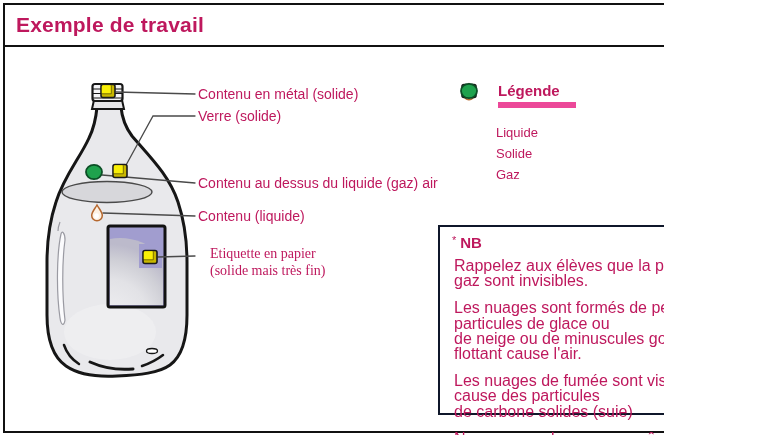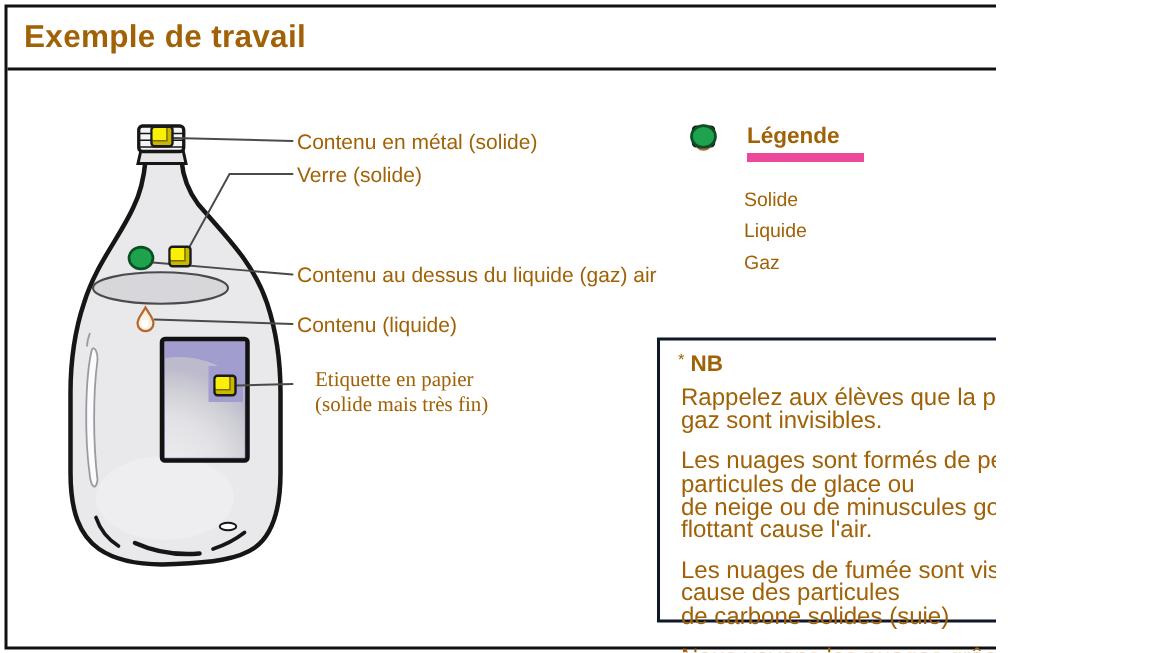--- a/index.html
+++ b/index.html
@@ -1,18 +1,18 @@
 <!DOCTYPE html>
 <html><head>
 <meta charset="utf-8">
 <style>
   html,body{margin:0;padding:0;background:#fff;}
   .root{
     position:relative;width:664px;height:435px;background:#fff;
-    font-family:"Liberation Sans", sans-serif;color:#a16207;overflow:hidden;
+    font-family:"Liberation Sans", sans-serif;color:#be185d;overflow:hidden;
   }
   .frame{position:absolute;left:3px;top:3px;width:770px;height:426px;border:2px solid #111;}
   .header{position:absolute;left:5px;top:5px;width:770px;height:40px;border-bottom:2px solid #111;}
   .title{position:absolute;left:11px;top:8px;font-size:21px;font-weight:bold;letter-spacing:.2px;}
   .diagram-label{position:absolute;font-size:14px;line-height:17px;white-space:pre-line;}
   .lbl-bouchon{left:198px;top:86px;}
   .lbl-verre{left:198px;top:108px;}
   .lbl-gaz{left:198px;top:175px;}
   .lbl-liquide{left:198px;top:208px;}
   .lbl-etiquette{left:210px;top:245px;font-family:Liberation Serif, serif;}
@@ -115,33 +115,33 @@
   <div class="diagram-label lbl-verre">Verre (solide)</div>
   <div class="diagram-label lbl-liquide">Contenu (liquide)</div>
   <div class="diagram-label lbl-etiquette">Etiquette en papier
 (solide mais très fin)</div>
 
   <div class="legend">
     <div class="legend-title">Légende</div>
     <div class="legend-items">
       <div class="legend-row">
         <span class="ic">
+          <svg width="18" height="20" viewBox="-9 -10 18 20">
+              <use href="#drop-sym"></use>
+            </svg>
+        </span>
+        <span class="txt">Liquide</span>
+      </div>
+      <div class="legend-row">
+        <span class="ic">
           <svg width="18" height="18" viewBox="-9 -9 18 18">
               <use href="#cube-sym"></use>
             </svg>
         </span>
         <span class="txt">Solide</span>
-      </div>
-      <div class="legend-row">
-        <span class="ic">
-          <svg width="18" height="20" viewBox="-9 -10 18 20">
-              <use href="#drop-sym"></use>
-            </svg>
-        </span>
-        <span class="txt">Liquide</span>
       </div>
       <div class="legend-row">
         <span class="ic">
           <svg width="18" height="18" viewBox="-9 -9 18 18">
               <use href="#gas-sym"></use>
             </svg>
         </span>
         <span class="txt">Gaz</span>
       </div>
     </div>

